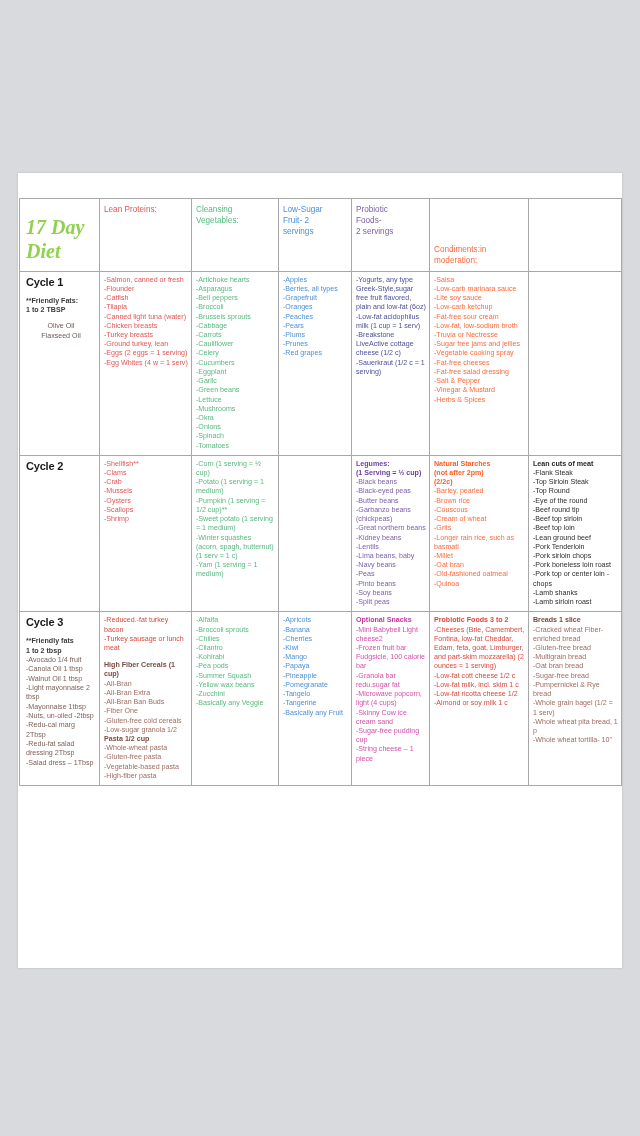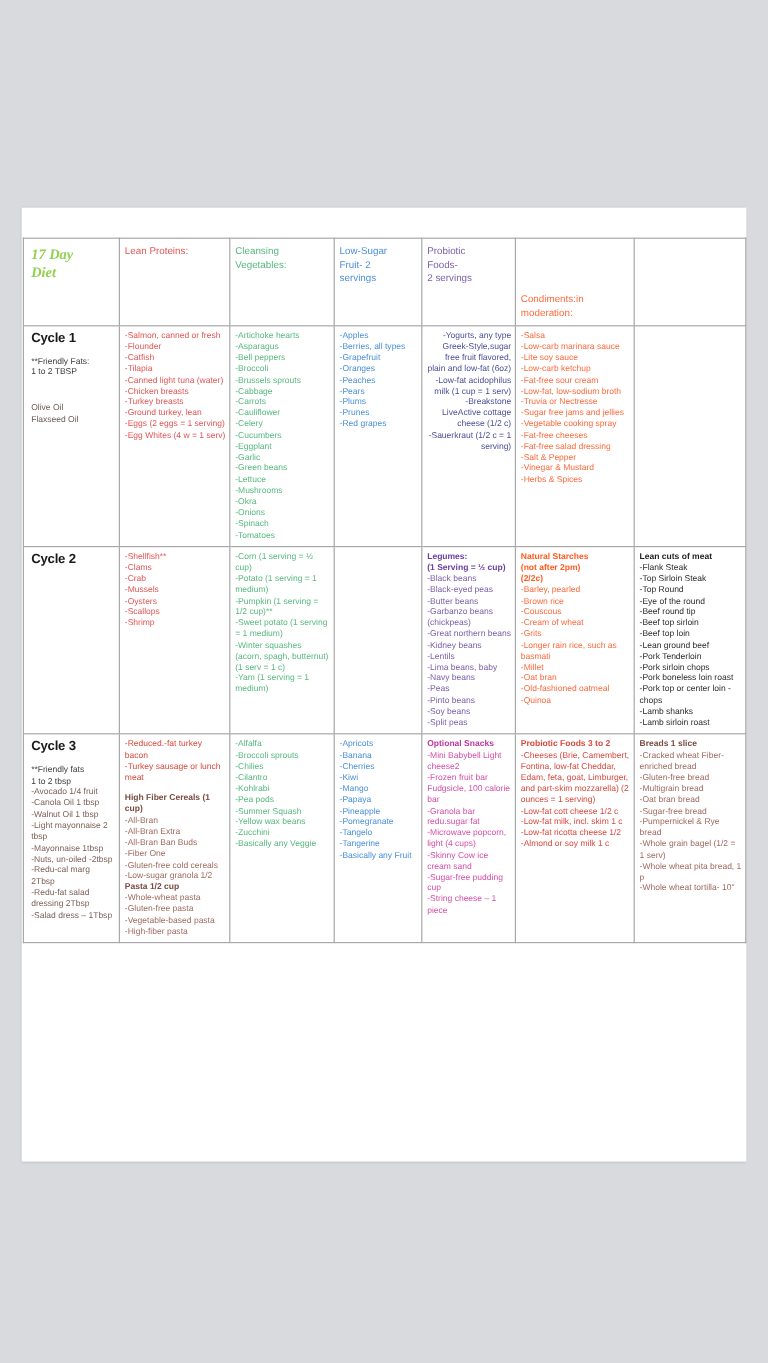--- a/index.html
+++ b/index.html
@@ -48,22 +48,23 @@
   col.c6 { width: 93px; }
 
   
   tr.head td { padding-top: 6px; height: 48px; }
   .brandcell { padding-left: 6px !important; }
   .brand {
     color: #92d050;
     font-family: "Liberation Serif", serif;
     font-style: italic;
     font-weight: bold;
-    font-size: 12px;
+    font-size: 20px;
     line-height: 1.22;
+    margin-top: 10px;
   }
   .hdr {
     font-weight: normal;
     font-size: 8.2px;
     line-height: 1.32;
   }
   .hdr.red    { color: #e03030; }
   .hdr.green  { color: #1f9e53; }
   .hdr.blue   { color: #2a7fd4; }
   .hdr.purple { color: #6b3fa0; }
@@ -72,43 +73,44 @@
   
   .cycle {
     font-weight: bold;
     font-size: 11px;
     color: #1a1a1a;
     line-height: 1.1;
     margin-bottom: 9px;
     letter-spacing: -0.2px;
   }
   .fatshead {
-    font-weight: normal;
+    font-weight: bold;
     font-size: 7.1px;
     color: #3b3b3b;
     line-height: 1.3;
   }
   .fatsbody {
     font-size: 7.1px;
     color: #6b5a55;
     line-height: 1.32;
-    margin-top: 21px;
+    margin-top: 7px;
+    text-align: center;
   }
   .fatslist {
     font-size: 7.1px;
     color: #7d6158;
     line-height: 1.32;
   }
 
   
   .lst { white-space: pre-line; }
   .lst.red      { color: #e25555; }
   .lst.green    { color: #57b87f; }
   .lst.blue     { color: #4a8fd8; }
-  .lst.darkblue { color: #4b4f96; text-align: right; }
+  .lst.darkblue { color: #4b4f96; }
   .lst.orange   { color: #fc6a3c; }
   .lst.purple   { color: #7b5ea8; }
   .lst.pink     { color: #d44fa8; }
   .lst.brown    { color: #9e6b60; }
   .lst.black    { color: #2c2c2c; }
   .lst.darkred  { color: #d9483d; }
 
   .sub {
     font-weight: bold;
     white-space: pre-line;

